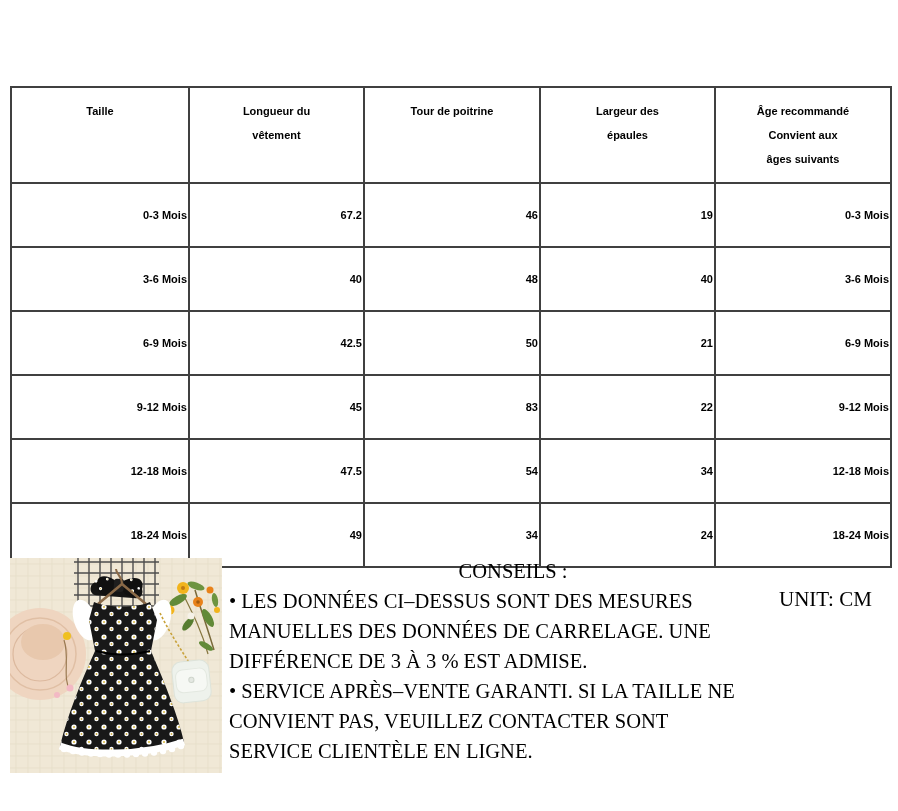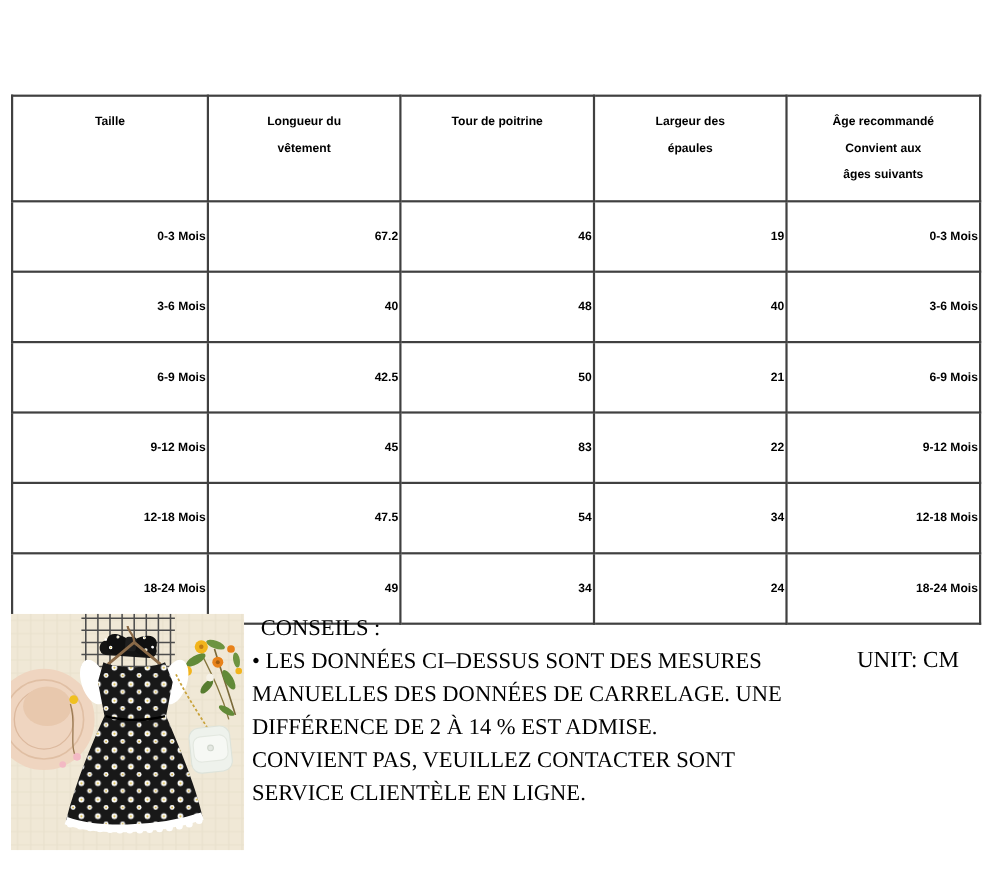--- a/index.html
+++ b/index.html
@@ -29,21 +29,21 @@
     position:absolute;left:779px;top:551px;
     font-family:"Liberation Serif",serif;font-size:21px;color:#000;
     white-space:nowrap;
     margin-top:36px;
   }
   .advice{
     position:absolute;left:229px;top:556px;width:560px;
     font-family:"Liberation Serif",serif;font-size:20.5px;color:#000;
   }
   .advice-title{
-    line-height:30px;padding-left:8px;white-space:nowrap;
+    line-height:30px;padding-left:8px;white-space:nowrap;text-align:center;
   }
   .advice-line{
     line-height:30px;white-space:nowrap;
   }
 </style>
 </head>
 <body>
 
 <table class="size-table">
   <colgroup>
@@ -227,17 +227,18 @@
   </svg>
 </div>
 
 <div class="unit-label">UNIT: CM</div>
 
 <div class="advice">
   <div class="advice-title">CONSEILS :</div>
   <div id="advice-lines">
       <div class="advice-line">• LES DONNÉES CI–DESSUS SONT DES MESURES</div>
       <div class="advice-line">MANUELLES DES DONNÉES DE CARRELAGE. UNE</div>
-      <div class="advice-line">DIFFÉRENCE DE 2 À 14 % EST ADMISE.</div>
+      <div class="advice-line">DIFFÉRENCE DE 3 À 3 % EST ADMISE.</div>
+      <div class="advice-line">• SERVICE APRÈS–VENTE GARANTI. SI LA TAILLE NE</div>
       <div class="advice-line">CONVIENT PAS, VEUILLEZ CONTACTER SONT</div>
       <div class="advice-line">SERVICE CLIENTÈLE EN LIGNE.</div>
     </div>
 </div>
 
 </body></html>

